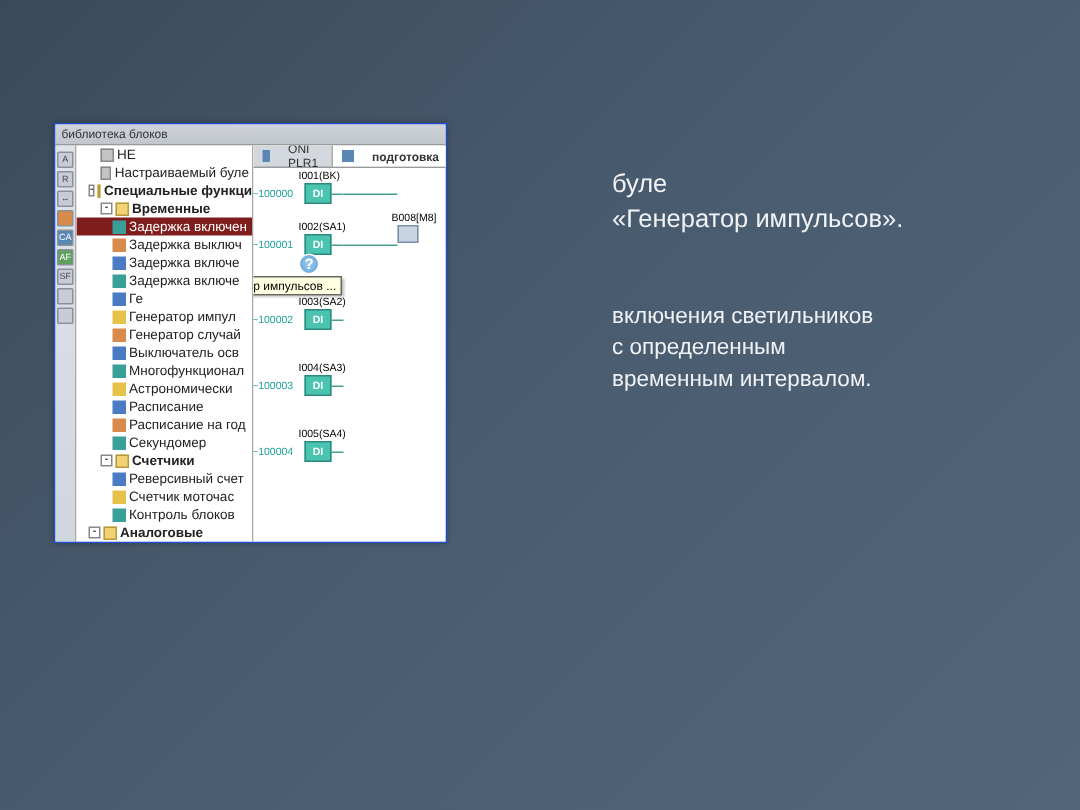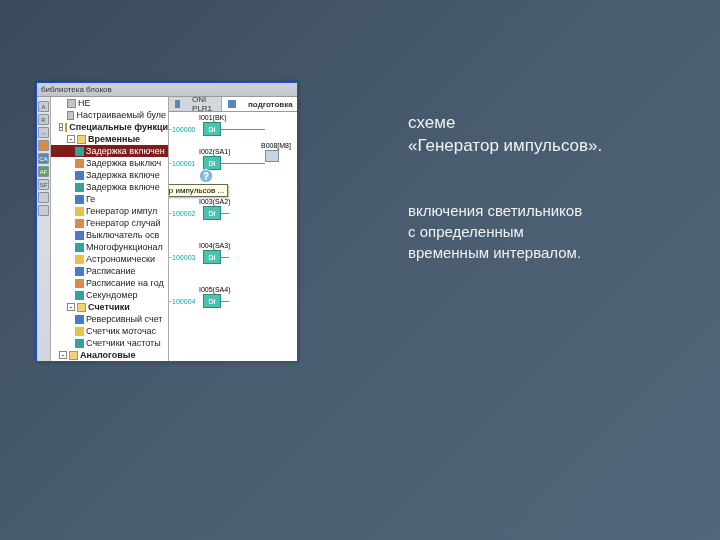--- a/index.html
+++ b/index.html
@@ -259,21 +259,21 @@
         <div class="tree-item indent3">
           <span class="ti-icon ic-blue"></span>
           <span>Реверсивный счет</span>
         </div>
         <div class="tree-item indent3">
           <span class="ti-icon ic-yellow"></span>
           <span>Счетчик моточас</span>
         </div>
         <div class="tree-item indent3">
           <span class="ti-icon ic-teal"></span>
-          <span>Счетчики частоты</span>
+          <span>Контроль блоков</span>
         </div>
         <div class="tree-item indent1 bold">
           <span class="exp">-</span>
           <span class="ti-icon ic-folder"></span>
           <span>Аналоговые</span>
         </div>
       </div>
 
     <div class="canvas">
       <div class="tabs" id="tabs">
@@ -315,21 +315,21 @@
       <div class="tooltip" style="left:-38px;top:87px;">
         <span>Генератор импульсов ...</span>
       </div>
       <span class="help-icon" style="left:30px;top:72px;">?</span>
     </div>
 
   </div>
 </div>
 
 <div class="slide-text slide-heading">
-  <div>схеме</div>
+  <div>буле</div>
   <div>«Генератор импульсов».</div>
 </div>
 
 <div class="slide-text slide-body">
   <div>включения светильников</div>
   <div>с определенным</div>
   <div>временным интервалом.</div>
 </div>
 
 </body></html>

